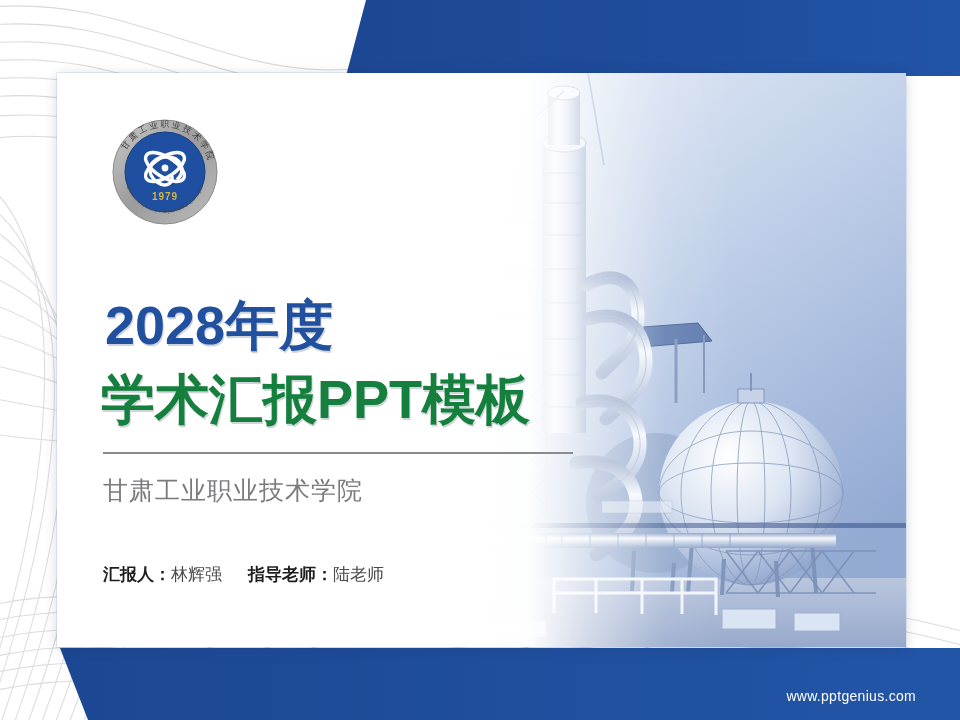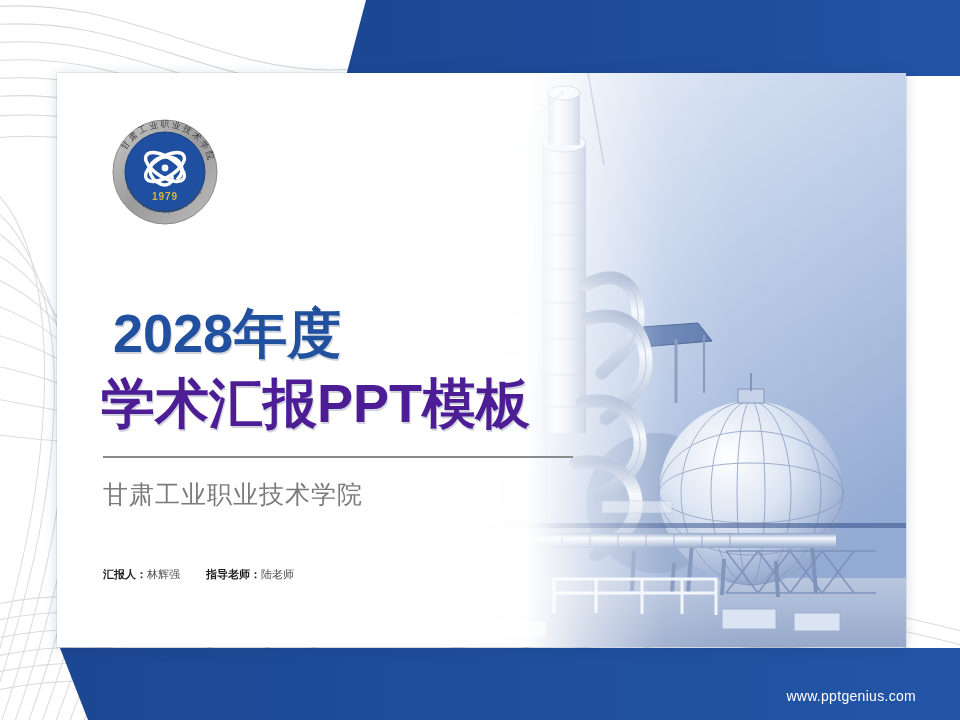--- a/index.html
+++ b/index.html
@@ -90,49 +90,49 @@
     top: 220px;
     width: 520px;
     z-index: 4;
   }
   .title-year {
     font-size: 54px;
     font-weight: bold;
     color: #21509f;
     line-height: 1.04;
     letter-spacing: 0px;
-    margin: 12px;
+    margin: 4px;
     text-shadow: 1px 2px 0 rgba(150,160,175,0.45);
     white-space: nowrap;
   }
   .title-main {
     font-size: 54px;
     font-weight: bold;
-    color: #4c1d95;
+    color: #15803d;
     line-height: 1.12;
-    margin: 4px 0 0 0;
+    margin: 16px 0 0 0;
     text-shadow: 1px 2px 0 rgba(150,160,175,0.45);
     white-space: nowrap;
   }
   .divider {
     width: 470px;
     height: 2px;
     background: #8a8a8c;
     margin: 22px 0 0 2px;
   }
   .subtitle {
     font-size: 25px;
     color: #7b7b7e;
     margin: 20px 0 0 2px;
     letter-spacing: 1px;
     white-space: nowrap;
   }
   .presenters {
     margin: 56px 0 0 2px;
-    font-size: 11px;
+    font-size: 17px;
     color: #3d3d40;
     white-space: nowrap;
   }
   .presenters .lbl { font-weight: bold; color: #1d1d1f; }
   .presenters .val { color: #4a4a4d; }
   .presenters .gap { display:inline-block; width: 26px; }
 
   
   .footer-url {
     position: absolute;

